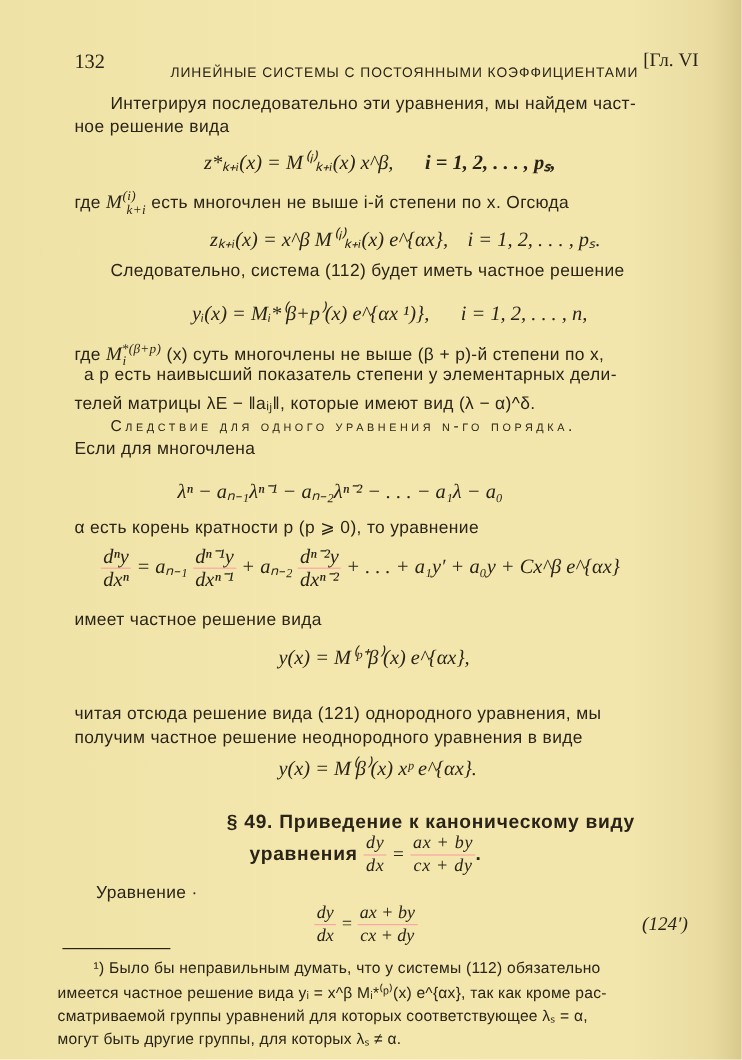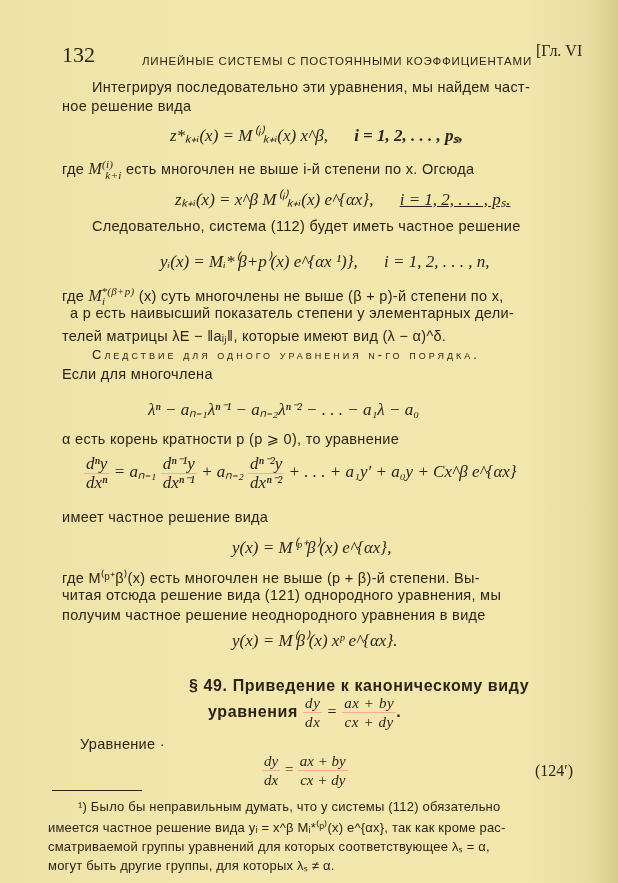--- a/index.html
+++ b/index.html
@@ -22,41 +22,41 @@
   .frac > span.num { border-bottom: 1px solid #fca5a5; padding: 0 2px; }
   sup, sub { font-size: 11px; }
   .foot { font-size: 13px; letter-spacing: 0.2px; }
   .rule { position: absolute; height: 1px; background: #2a2418; }
 </style>
 </head>
 <body>
 
 <div class="page">
 
-  <div class="abs serif" style="left:62px;top:42px;font-size:22px;text-align:center;">132</div>
+  <div class="abs serif" style="left:62px;top:42px;font-size:17px;text-align:center;">132</div>
   <div class="abs" style="left:142px;top:55px;font-size:11.5px;font-variant:small-caps;letter-spacing:0.8px;text-transform:uppercase;">Линейные системы с постоянными коэффициентами</div>
   <div class="abs serif" style="left:536px;top:42px;font-size:16px;">[Гл. VI</div>
 
   <div class="abs txt" style="left:92px;top:79px;">Интегрируя последовательно эти уравнения, мы найдем част-</div>
   <div class="abs txt" style="left:62px;top:98px;text-align:right;">ное решение вида</div>
 
   <div class="abs eq it" style="left:170px;top:123px;">
     <span>z*ₖ₊ᵢ(x) = M⁽ⁱ⁾ₖ₊ᵢ(x) x^β,</span>
     <span style="margin-left:22px;font-weight:bold;">i = 1, 2, . . . , pₛ,</span>
   </div>
 
   <div class="abs txt" style="left:62px;top:158px;">
     <span>где</span>
     <span class="it" style="font-size:16px;">M<sup>(i)</sup><sub style="margin-left:-8px;">k+i</sub></span>
     <span>есть многочлен не выше i-й степени по x. Огсюда</span>
   </div>
 
   <div class="abs eq it" style="left:175px;top:187px;">
     <span>zₖ₊ᵢ(x) = x^β M⁽ⁱ⁾ₖ₊ᵢ(x) e^{αx},</span>
-    <span style="margin-left:22px;text-decoration:underline;">i = 1, 2, . . . , pₛ.</span>
+    <span style="margin-left:12px;">i = 1, 2, . . . , pₛ.</span>
   </div>
 
   <div class="abs txt" style="left:92px;top:218px;">Следовательно, система (112) будет иметь частное решение</div>
 
   <div class="abs eq it" style="left:160px;top:249px;">
     <span>yᵢ(x) = Mᵢ*⁽β+p⁾(x) e^{αx ¹)},</span>
     <span style="margin-left:22px;">i = 1, 2, . . . , n,</span>
   </div>
 
   <div class="abs txt" style="left:62px;top:285px;">
@@ -80,41 +80,40 @@
     <span class="frac"><span class="num">dⁿ⁻¹y</span><span>dxⁿ⁻¹</span></span>
     <span>+ aₙ₋₂</span>
     <span class="frac"><span class="num">dⁿ⁻²y</span><span>dxⁿ⁻²</span></span>
     <span>+ . . . + a₁y′ + a₀y + Cx^β e^{αx}</span>
   </div>
 
   <div class="abs txt" style="left:62px;top:509px;">имеет частное решение вида</div>
 
   <div class="abs eq it" style="left:232px;top:535px;">y(x) = M⁽ᵖ⁺β⁾(x) e^{αx},</div>
 
-  <div class="abs txt" style="left:62px;top:567px;">где M⁽ᵖ⁺β⁾(x) есть многочлен не выше (p + β)-й степени. Вы-</div>
   <div class="abs txt" style="left:62px;top:587px;">читая отсюда решение вида (121) однородного уравнения, мы</div>
   <div class="abs txt" style="left:62px;top:607px;">получим частное решение неоднородного уравнения в виде</div>
 
   <div class="abs eq it" style="left:232px;top:628px;">y(x) = M⁽β⁾(x) xᵖ e^{αx}.</div>
 
   <div class="abs" style="left:145px;top:677px;font-size:16px;font-weight:bold;letter-spacing:0.6px;margin-left:44px;">§ 49. Приведение к каноническому виду</div>
   <div class="abs" style="left:208px;top:694px;font-size:16px;font-weight:bold;letter-spacing:0.6px;">
     <span>уравнения</span>
     <span class="frac it" style="font-size:15px;font-weight:normal;"><span class="num">dy</span><span>dx</span></span>
     <span class="serif" style="font-weight:normal;">=</span>
     <span class="frac it" style="font-size:15px;font-weight:normal;"><span class="num">ax + by</span><span>cx + dy</span></span><span>.</span>
   </div>
 
   <div class="abs txt" style="left:80px;top:736px;">Уравнение ·</div>
   <div class="abs eq it" style="left:262px;top:752px;font-size:15px;">
     <span class="frac"><span class="num">dy</span><span>dx</span></span>
     <span>=</span>
     <span class="frac"><span class="num">ax + by</span><span>cx + dy</span></span>
   </div>
-  <div class="abs serif" style="left:535px;top:762px;font-size:16px;">(124′)</div>
+  <div class="abs serif" style="left:535px;top:762px;font-size:16px;font-style:italic;">(124′)</div>
 
   <div class="rule" style="left:52px;top:790px;width:90px;"></div>
 
   <div class="abs foot" style="left:78px;top:799px;">¹) Было бы неправильным думать, что у системы (112) обязательно</div>
   <div class="abs foot" style="left:48px;top:818px;">имеется частное решение вида yᵢ = x^β Mᵢ*⁽ᵖ⁾(x) e^{αx}, так как кроме рас-</div>
   <div class="abs foot" style="left:48px;top:837px;">сматриваемой группы уравнений для которых соответствующее λₛ = α,</div>
   <div class="abs foot" style="left:48px;top:856px;">могут быть другие группы, для которых λₛ ≠ α.</div>
 </div>
 
 </body></html>

